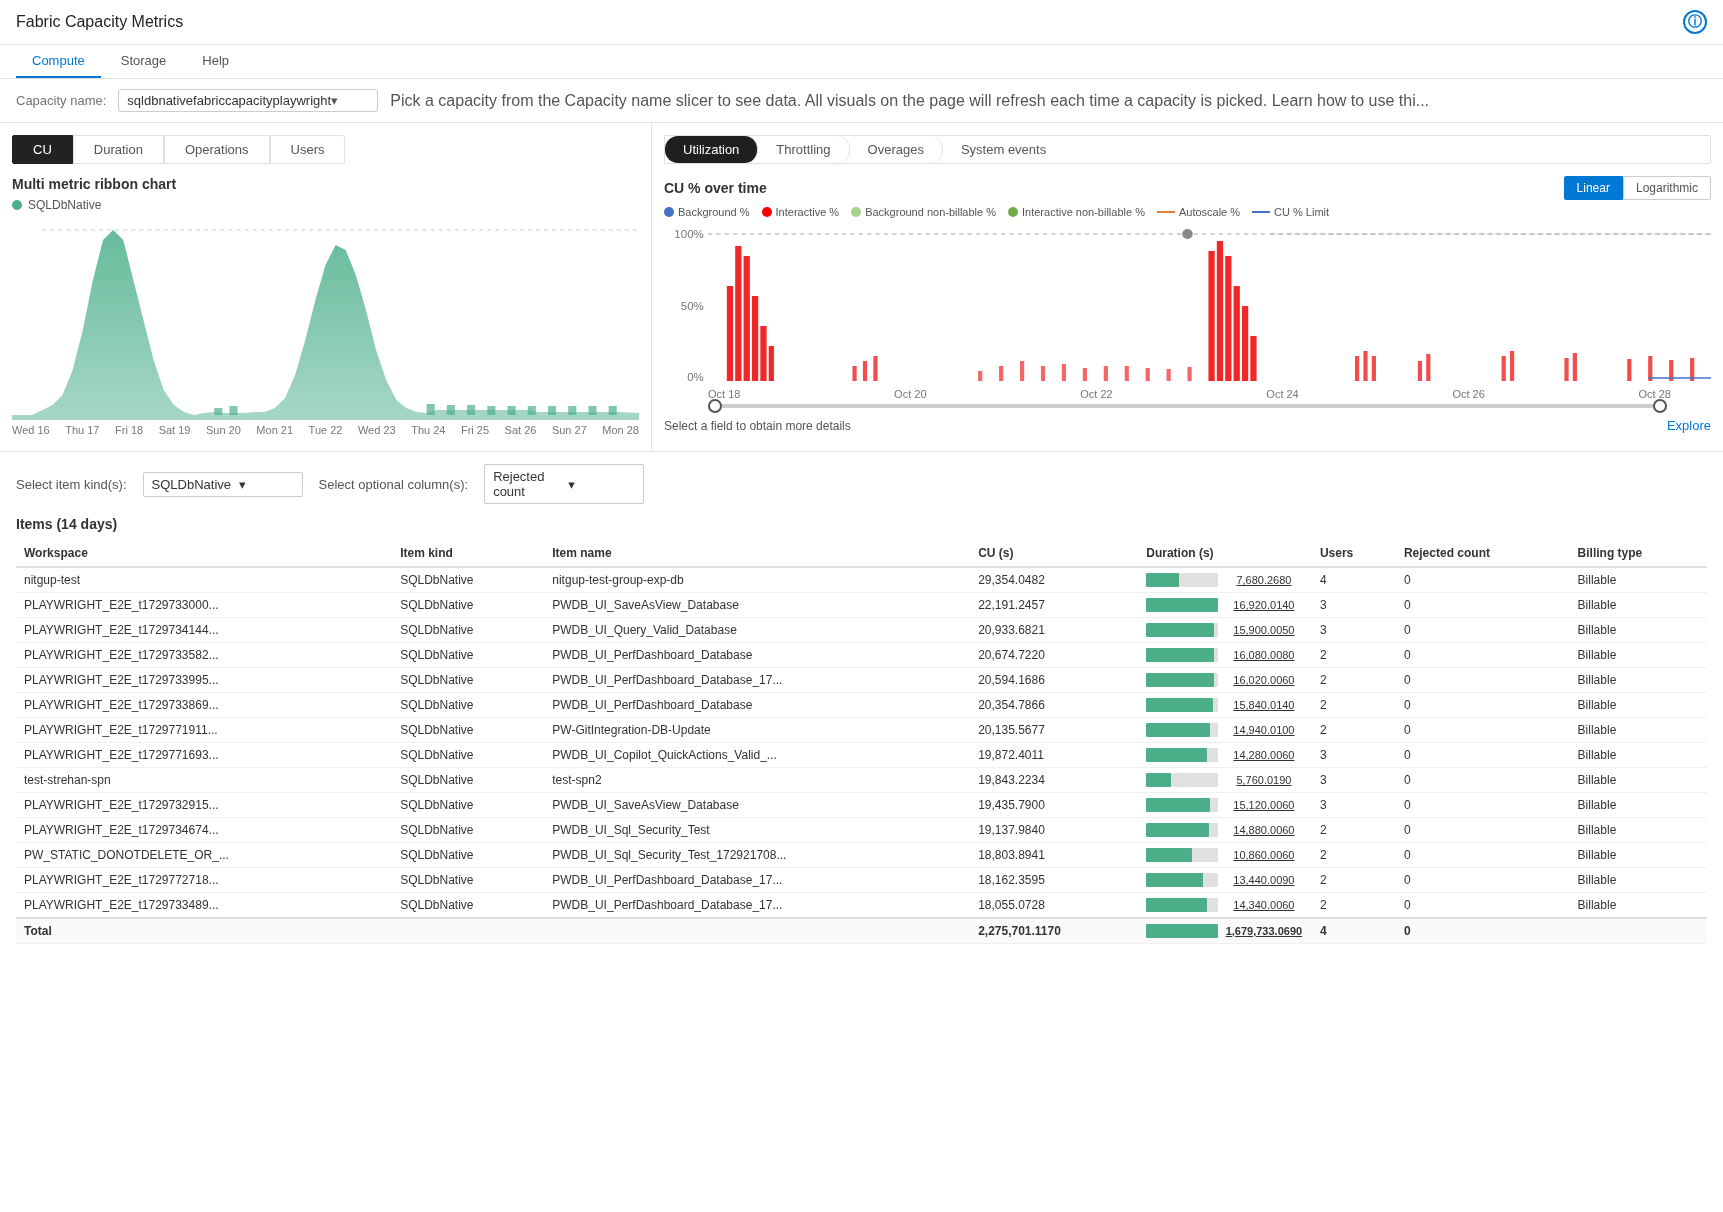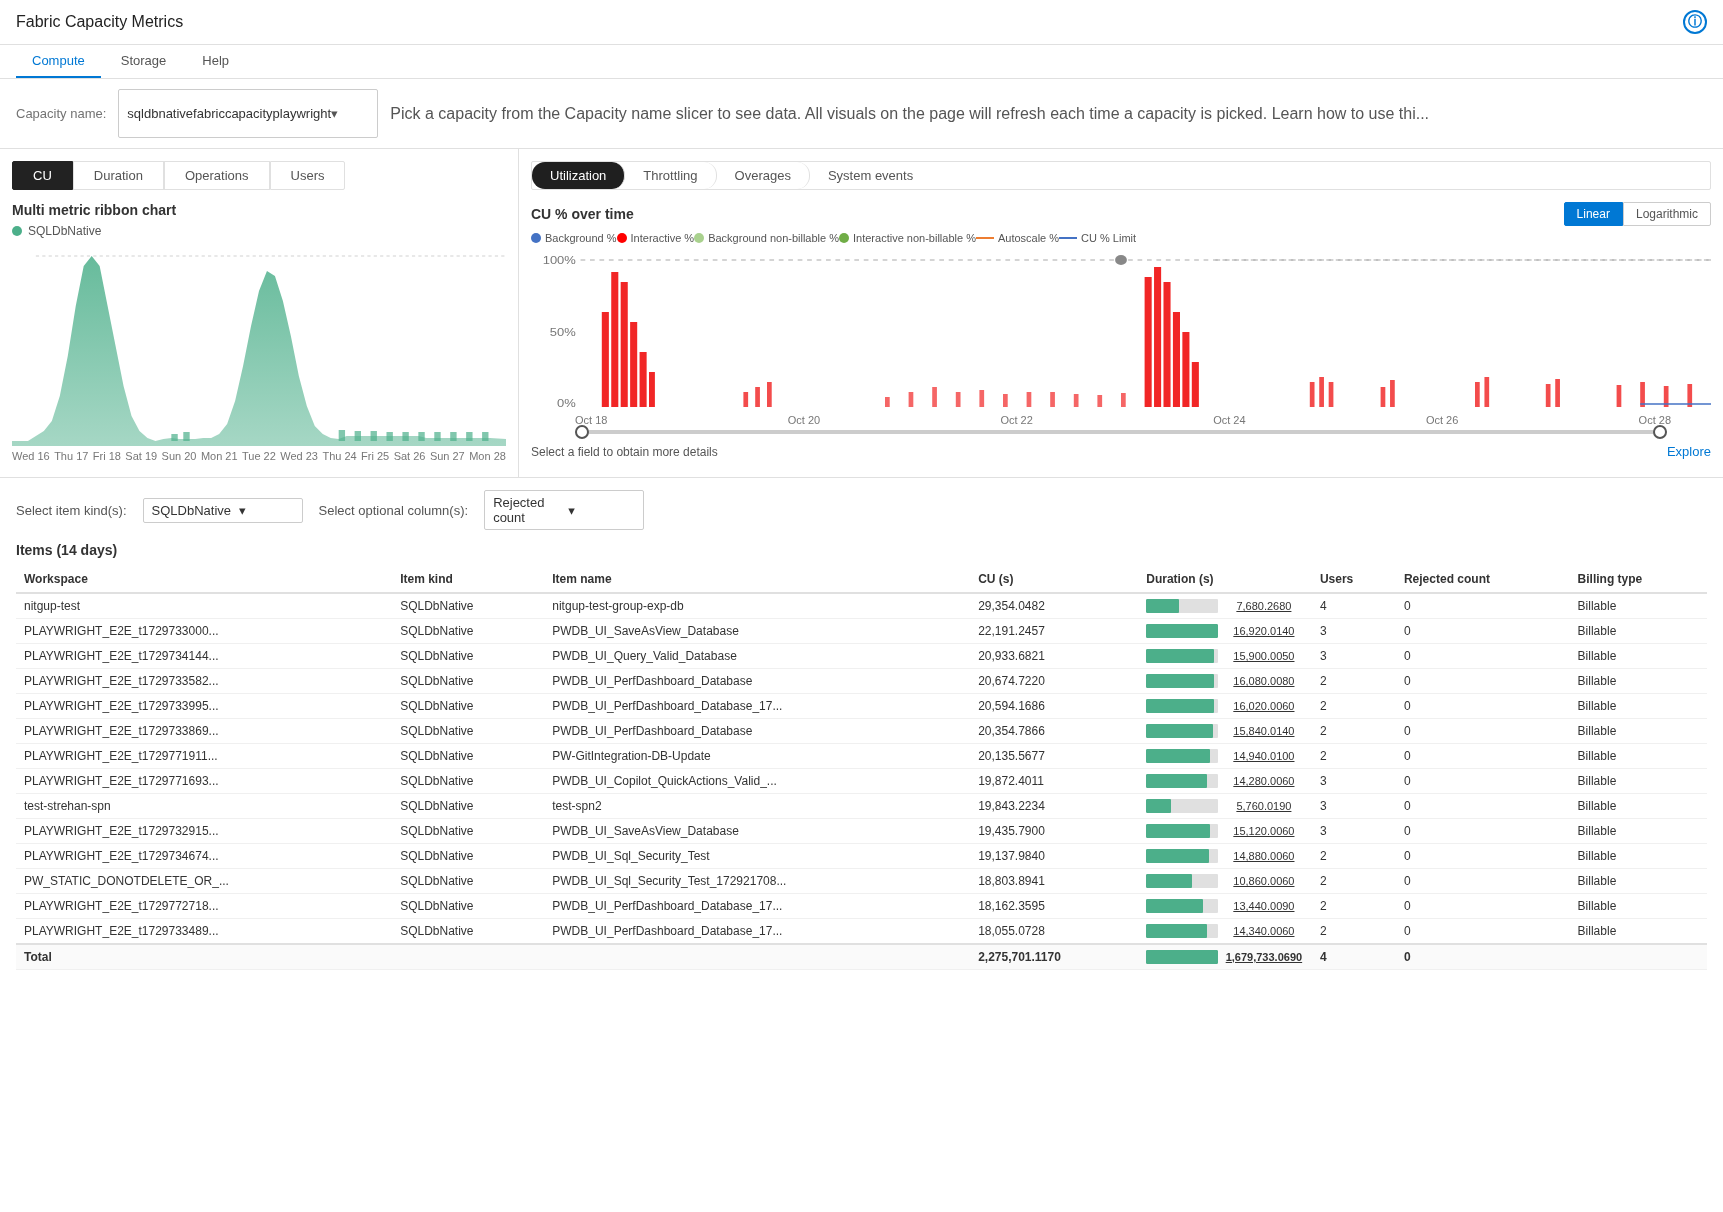--- a/index.html
+++ b/index.html
@@ -8,31 +8,31 @@
     .app-header { display: flex; align-items: center; padding: 10px 16px; border-bottom: 1px solid #e0e0e0; background: #fff; }
     .app-title { font-size: 16px; font-weight: 400; color: #222; flex: 1; }
     .info-icon { width: 24px; height: 24px; border-radius: 50%; border: 2px solid #0078d4; display: flex; align-items: center; justify-content: center; color: #0078d4; font-weight: bold; font-size: 14px; cursor: pointer; }
 
     .nav-tabs { display: flex; padding: 0 16px; border-bottom: 1px solid #e0e0e0; background: #fff; }
     .nav-tab { padding: 8px 16px; font-size: 13px; cursor: pointer; color: #555; border-bottom: 2px solid transparent; margin-right: 4px; }
     .nav-tab.active { color: #0078d4; border-bottom: 2px solid #0078d4; }
 
     .capacity-bar { display: flex; align-items: center; padding: 10px 16px; background: #fff; border-bottom: 1px solid #e0e0e0; gap: 12px; }
     .capacity-label { font-size: 13px; color: #737373; white-space: nowrap; }
-    .capacity-select { display: flex; align-items: center; border: 1px solid #ccc; border-radius: 2px; padding: 16px 8px; min-width: 260px; background: #fff; cursor: pointer; }
+    .capacity-select { display: flex; align-items: center; border: 1px solid #ccc; border-radius: 2px; padding: 3px 8px; min-width: 260px; background: #fff; cursor: pointer; }
     .capacity-select span { flex: 1; font-size: 13px; }
     .capacity-select .chevron { color: #555; }
     .capacity-hint { font-size: 16px; color: #555; }
 
     .main-content { display: flex; flex-direction: column; padding: 0; }
 
     .panels-row { display: flex; flex-direction: row; gap: 0; border-bottom: 1px solid #e0e0e0; }
 
     
-    .left-panel { width: 519px; border-right: 1px solid #e0e0e0; padding: 12px; }
+    .left-panel { width: 652px; border-right: 1px solid #e0e0e0; padding: 12px; }
     .metric-tabs { display: flex; gap: 0; margin-bottom: 12px; }
     .metric-tab { padding: 6px 20px; font-size: 13px; cursor: pointer; color: #555; border: 1px solid #e0e0e0; background: #fff; }
     .metric-tab.active { background: #222; color: #fff; border-color: #222; }
     .metric-tab:first-child { border-radius: 2px 0 0 2px; }
     .metric-tab:last-child { border-radius: 0 2px 2px 0; }
 
     .chart-title { font-size: 14px; font-weight: 600; margin-bottom: 6px; }
     .chart-legend { display: flex; align-items: center; gap: 6px; margin-bottom: 8px; }
     .legend-dot { width: 10px; height: 10px; border-radius: 50%; background: #4CAF8A; display: inline-block; }
     .legend-label { font-size: 12px; color: #555; }
@@ -50,21 +50,21 @@
     .util-tab.active { background: #1f1f1f; color: #fff; }
 
     .cu-chart-header { display: flex; align-items: center; justify-content: space-between; margin-bottom: 6px; }
     .cu-title { font-size: 14px; font-weight: 600; }
     .scale-buttons { display: flex; gap: 0; }
     .scale-btn { padding: 4px 12px; font-size: 12px; cursor: pointer; border: 1px solid #ccc; background: #fff; color: #555; }
     .scale-btn.active { background: #0078d4; color: #fff; border-color: #0078d4; }
     .scale-btn:first-child { border-radius: 2px 0 0 2px; }
     .scale-btn:last-child { border-radius: 0 2px 2px 0; text-align: center; }
 
-    .cu-legend { display: flex; gap: 0; font-size: 11px; color: #555; flex-wrap: wrap; margin-bottom: 8px; }
+    .cu-legend { display: flex; gap: 12px; font-size: 11px; color: #555; flex-wrap: wrap; margin-bottom: 8px; }
     .cu-legend-item { display: flex; align-items: center; gap: 4px; }
     .cu-legend-dot { width: 10px; height: 10px; border-radius: 50%; }
     .cu-legend-line { width: 18px; height: 2px; }
 
     .cu-chart-area { position: relative; height: 160px; }
 
     .chart-x-labels { display: flex; justify-content: space-between; padding: 2px 40px 0 44px; font-size: 11px; color: #777; }
 
     .range-slider { padding: 4px 44px; display: flex; align-items: center; }
     .slider-track { flex: 1; height: 4px; background: #ccc; border-radius: 2px; position: relative; }

